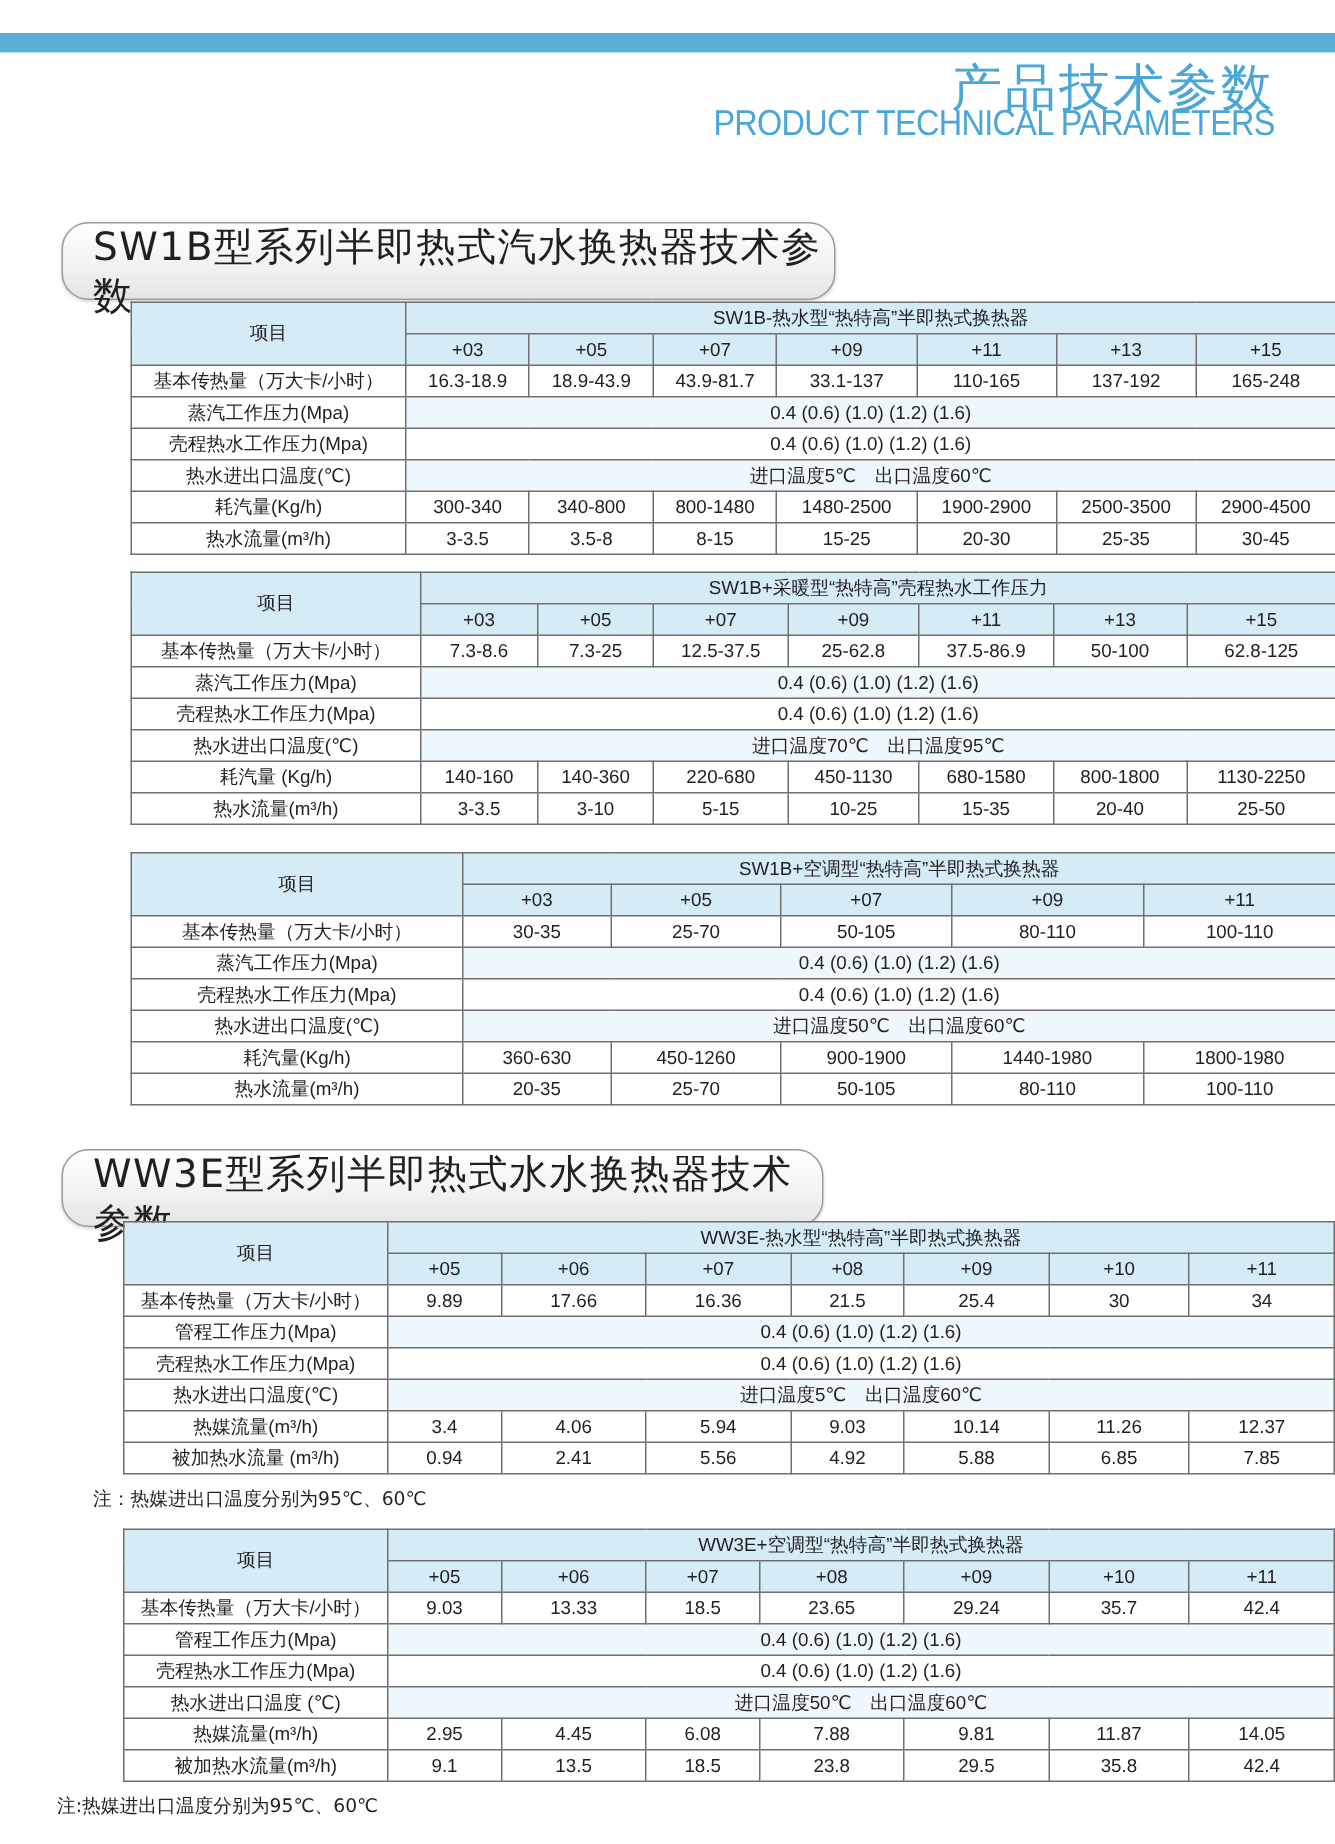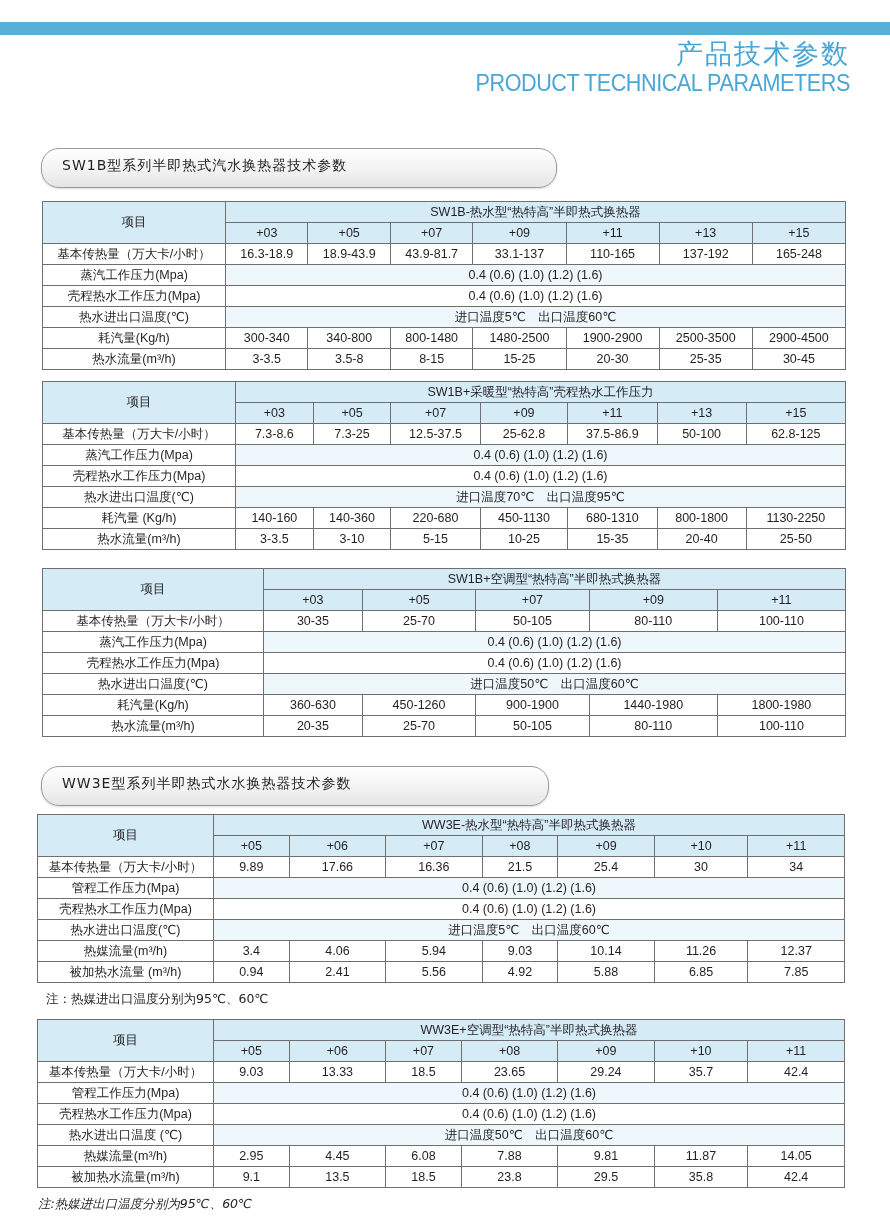--- a/index.html
+++ b/index.html
@@ -1,25 +1,25 @@
 <!DOCTYPE html>
 <html><head>
 <meta charset="utf-8">
 <style>
   * { box-sizing: border-box; margin: 0; padding: 0; }
   html, body { width: 890px; height: 1229px; background: #ffffff; overflow: hidden; }
   body { position: relative; font-family: "DejaVu Sans", "Liberation Sans", sans-serif; color: #231f20; }
 
   .top-bar { position: absolute; left: 0; top: 22px; width: 890px; height: 13px; background: #5aafd6; }
-  .page-title-cn { position: absolute; right: 40px; top: 36px; font-size: 27px; color: #4aa6d6; letter-spacing: 2px; font-family: "DejaVu Sans", sans-serif; }
+  .page-title-cn { position: absolute; right: 40px; top: 36px; font-size: 34px; color: #4aa6d6; letter-spacing: 2px; font-family: "DejaVu Sans", sans-serif; }
   .page-title-en { position: absolute; right: 40px; top: 69px; font-size: 24px; color: #4aa6d6; font-family: "Liberation Sans", sans-serif; letter-spacing: -0.5px; transform: scaleX(0.9); transform-origin: right center; }
 
-  .section-pill { position: absolute; height: 40px; border: 1.5px solid #9a9a9a; border-radius: 18px; background: linear-gradient(#ffffff, #f1f1f1 60%, #e5e5e5); box-shadow: 0 1px 2px rgba(0,0,0,0.15); font-size: 14px; line-height: 33px; padding-left: 20px; color: #231f20; letter-spacing: 1px; }
-
-  table.spec { position: absolute; border-collapse: collapse; font-size: 12.5px; font-family: "Liberation Sans", "DejaVu Sans", sans-serif; }
+  .section-pill { position: absolute; height: 52px; border: 1.5px solid #9a9a9a; border-radius: 18px; background: linear-gradient(#ffffff, #f1f1f1 60%, #e5e5e5); box-shadow: 0 1px 2px rgba(0,0,0,0.15); font-size: 26px; line-height: 33px; padding-left: 20px; color: #231f20; letter-spacing: 1px; }
+
+  table.spec { position: absolute; border-collapse: collapse; font-size: 12.5px; font-family: "Liberation Sans", "DejaVu Sans", sans-serif; margin-left: 45px; }
   table.spec td { border: 1px solid #6f6f6f; text-align: center; padding: 0; height: 21px; line-height: 19px; white-space: nowrap; background: #ffffff; }
   table.spec td.hd { background: #d5ecf7; }
   table.spec tr.shade td.span { background: #eef7fb; }
   table.spec td.lab { font-size: 12.5px; }
 
   .note { position: absolute; font-size: 12.5px; color: #231f20; font-family: "DejaVu Sans", sans-serif; }
 </style>
 </head>
 <body>
 
@@ -145,21 +145,21 @@
   <tr class="shade">
     <td class="lab">热水进出口温度(℃)</td>
     <td class="span" colspan="7">进口温度70℃　出口温度95℃</td>
   </tr>
   <tr>
     <td class="lab">耗汽量 (Kg/h)</td>
     <td>140-160</td>
     <td>140-360</td>
     <td>220-680</td>
     <td>450-1130</td>
-    <td>680-1310</td>
+    <td>680-1580</td>
     <td>800-1800</td>
     <td>1130-2250</td>
   </tr>
   <tr>
     <td class="lab">热水流量(m³/h)</td>
     <td>3-3.5</td>
     <td>3-10</td>
     <td>5-15</td>
     <td>10-25</td>
     <td>15-35</td>
@@ -293,21 +293,21 @@
     <td>0.94</td>
     <td>2.41</td>
     <td>5.56</td>
     <td>4.92</td>
     <td>5.88</td>
     <td>6.85</td>
     <td>7.85</td>
   </tr>
 </tbody>
   </table>
-<div class="note" style="left:46px; top:991px;">注：热媒进出口温度分别为95℃、60℃</div>
+<div class="note" style="left:62px; top:991px;">注：热媒进出口温度分别为95℃、60℃</div>
 
 <table class="spec" style="left:37px; top:1019px; width:808px;">
   <colgroup>
       <col style="width:176px">
       <col>
       <col>
       <col>
       <col>
       <col>
       <col>
@@ -364,13 +364,13 @@
     <td>9.1</td>
     <td>13.5</td>
     <td>18.5</td>
     <td>23.8</td>
     <td>29.5</td>
     <td>35.8</td>
     <td>42.4</td>
   </tr>
 </tbody>
   </table>
-<div class="note" style="left:38px; top:1196px;font-style:italic;">注:热媒进出口温度分别为95℃、60℃</div>
+<div class="note" style="left:38px; top:1196px;">注:热媒进出口温度分别为95℃、60℃</div>
 
 </body></html>

